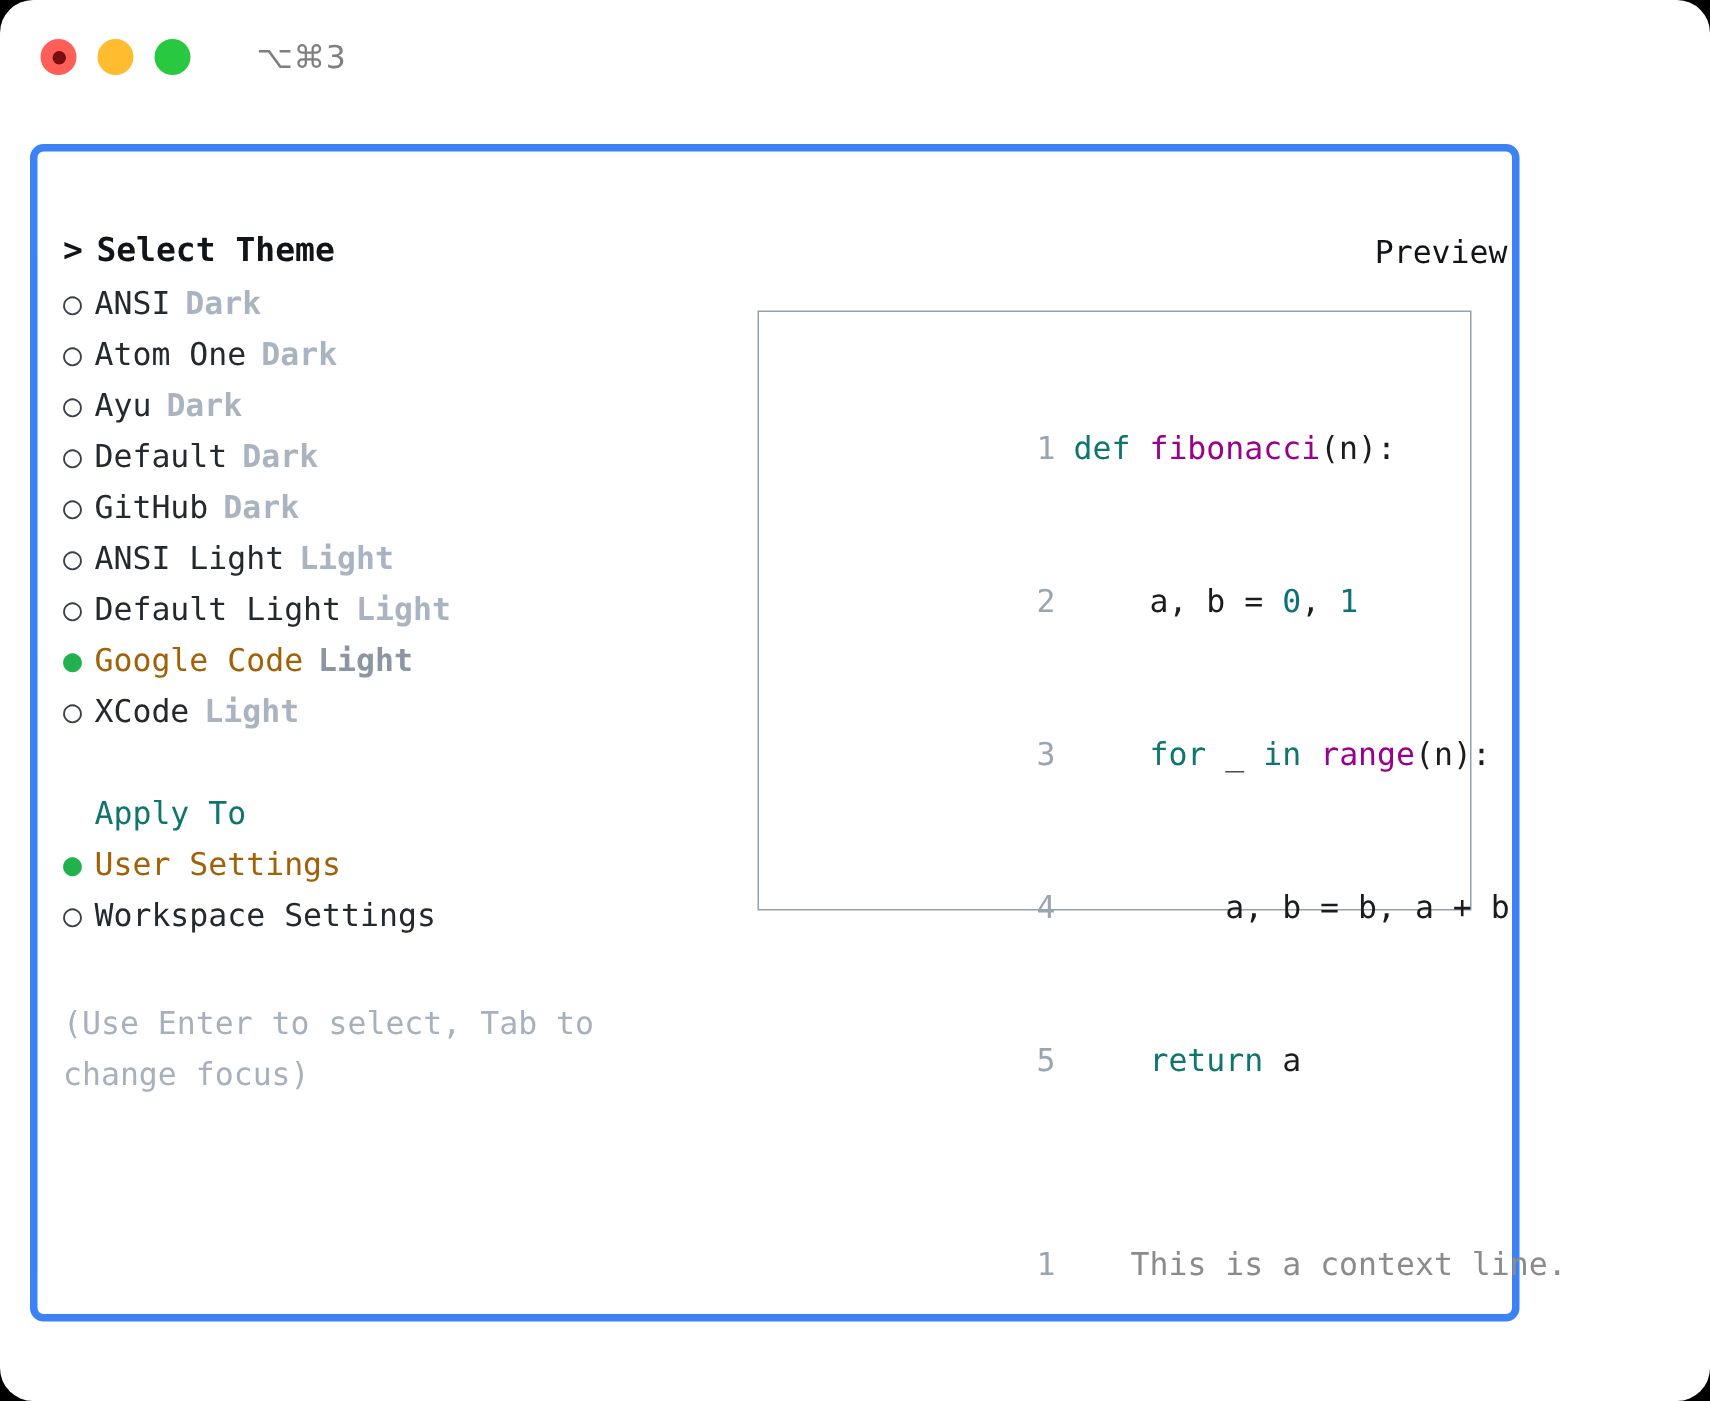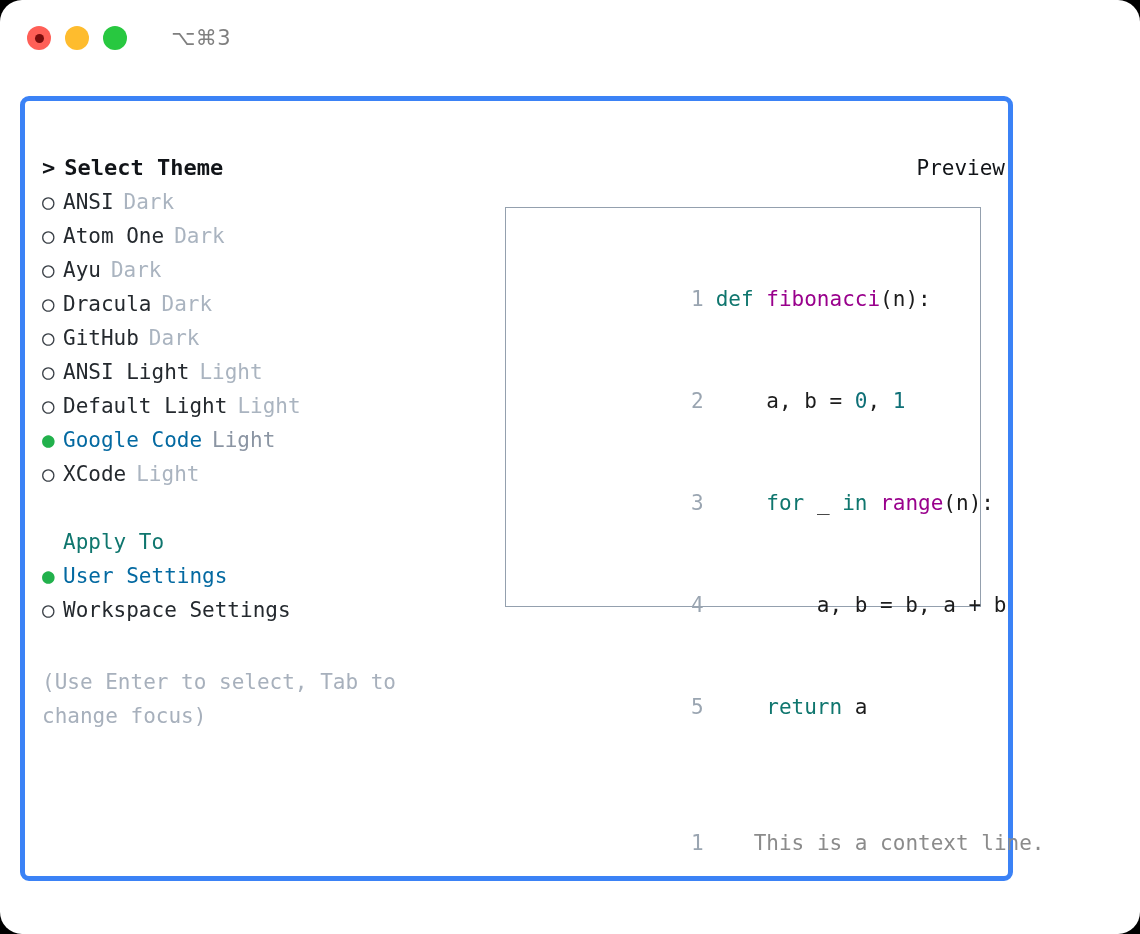--- a/index.html
+++ b/index.html
@@ -118,24 +118,25 @@
 
   .marker {
     display: inline-block;
     width: 21px;
     color: #3b4148;
   }
   .marker.sel { color: #22b14c; }
   .marker.blank { color: transparent; }
 
   .name { color: #24292e; }
-  .name.selected { color: #0369a1; }
+  .name.selected { color: #a16207; }
   .badge {
     color: #aab4c0;
     margin-left: 10px;
+    font-weight: bold;
   }
   .badge.strong { color: #8b95a3; }
 
   .section-title {
     color: #0f766e;
     font-size: 21px;
   }
 
   .spacer-sm { height: 28px; }
   .spacer-md { height: 34px; }
@@ -217,21 +218,21 @@
         <div class="row">
           <span class="marker">○</span><span class="name">ANSI</span><span class="badge">Dark</span>
         </div>
         <div class="row">
           <span class="marker">○</span><span class="name">Atom One</span><span class="badge">Dark</span>
         </div>
         <div class="row">
           <span class="marker">○</span><span class="name">Ayu</span><span class="badge">Dark</span>
         </div>
         <div class="row">
-          <span class="marker">○</span><span class="name">Dracula</span><span class="badge">Dark</span>
+          <span class="marker">○</span><span class="name">Default</span><span class="badge">Dark</span>
         </div>
         <div class="row">
           <span class="marker">○</span><span class="name">GitHub</span><span class="badge">Dark</span>
         </div>
         <div class="row">
           <span class="marker">○</span><span class="name">ANSI Light</span><span class="badge">Light</span>
         </div>
         <div class="row">
           <span class="marker">○</span><span class="name">Default Light</span><span class="badge">Light</span>
         </div>

